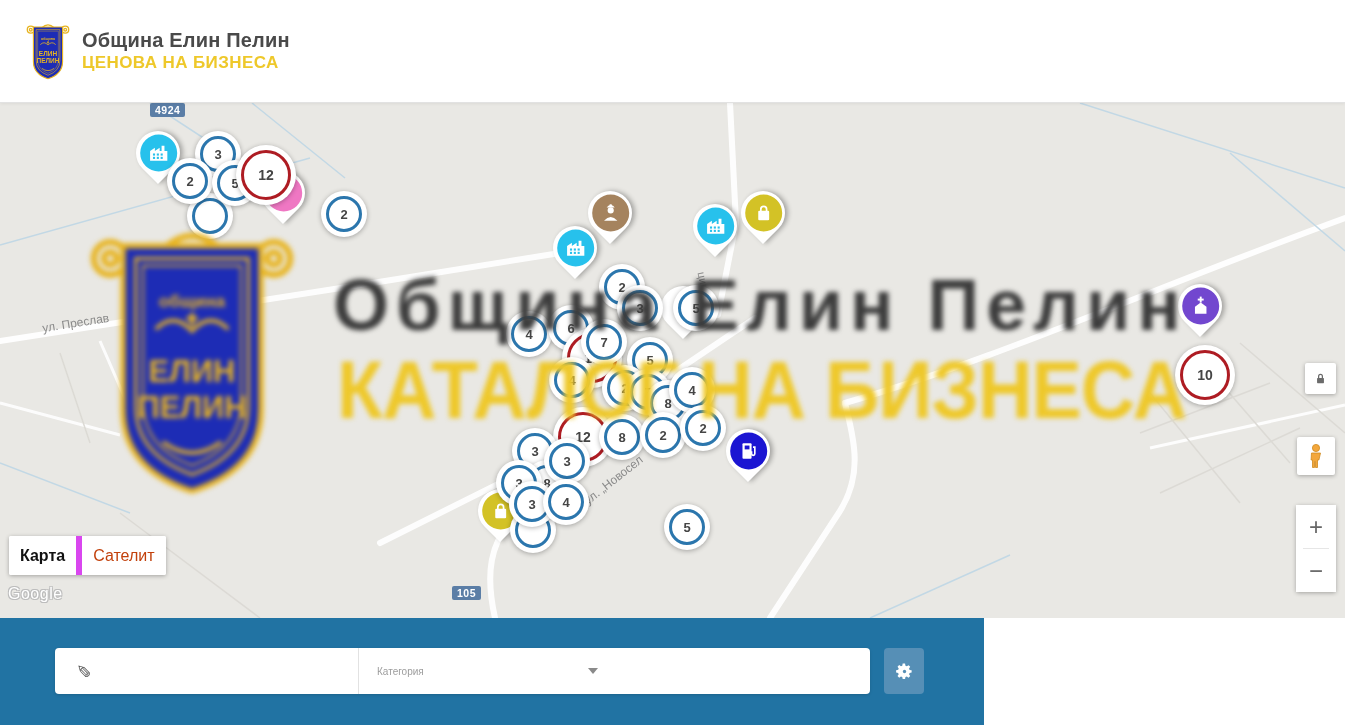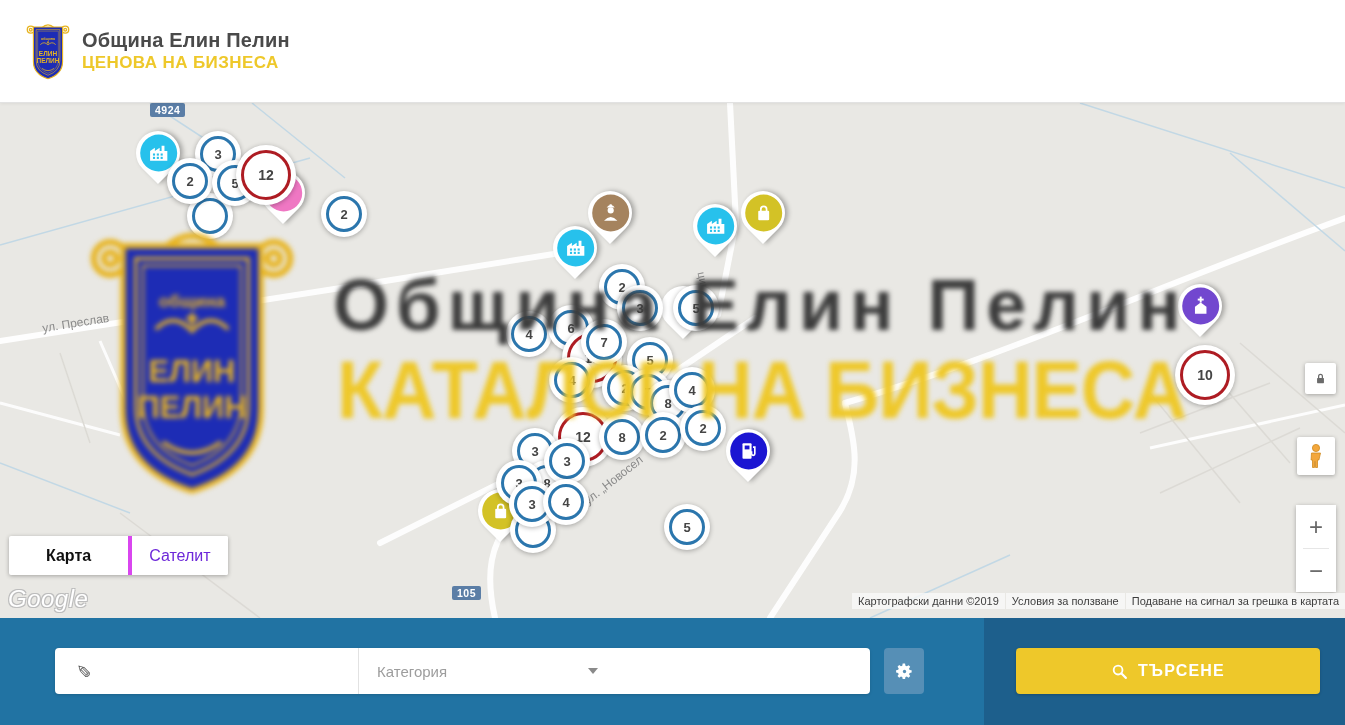--- a/index.html
+++ b/index.html
@@ -48,27 +48,27 @@
   .wm-emblem{position:absolute;left:83px;top:110px;filter:blur(2.6px);}
   .wm-title{position:absolute;left:333px;top:166px;font-size:72px;font-weight:700;color:#3c3c3c;
     letter-spacing:7px;line-height:1;filter:blur(2.8px);white-space:nowrap;}
   .wm-subtitle{position:absolute;left:337px;top:247px;font-size:77px;font-weight:700;
     color:var(--accent-yellow,#f2c51b);letter-spacing:-1px;line-height:1;filter:blur(2.6px);
     transform:scale(.98,1.05);transform-origin:left top;white-space:nowrap;}
 
   
   .maptype{position:absolute;left:9px;top:433px;display:flex;background:#fff;border-radius:2px;
     box-shadow:0 1px 4px rgba(0,0,0,.3);z-index:8;overflow:hidden;}
-  .maptype button{border:0;background:#fff;height:39px;padding:0 17px;font-size:16px;cursor:pointer;
-    font-family:"Liberation Sans",sans-serif;margin-left:20px;}
+  .maptype button{border:0;background:#fff;height:39px;padding:0 11px;font-size:16px;cursor:pointer;
+    font-family:"Liberation Sans",sans-serif;}
   .maptype .active{font-weight:700;color:#111;}
-  .maptype .inactive{color:#6d28d9;border-left:4px solid #d946ef;}
-  .google-logo{position:absolute;left:8px;top:482px;z-index:8;color:#fff;font-size:24px;
+  .maptype .inactive{color:#c2410c;border-left:6px solid #d946ef;}
+  .google-logo{position:absolute;left:8px;top:482px;z-index:8;color:#fff;font-size:16px;
     letter-spacing:.5px;cursor:pointer;
-    text-shadow:-1px -1px 0 #bdbdbd,1px -1px 0 #bdbdbd,-1px 1px 0 #bdbdbd,1px 1px 0 #bdbdbd;font-style:italic;}
+    text-shadow:-1px -1px 0 #bdbdbd,1px -1px 0 #bdbdbd,-1px 1px 0 #bdbdbd,1px 1px 0 #bdbdbd;}
   .attribution{position:absolute;right:0;top:490px;z-index:9;display:flex;gap:1px;font-size:11px;color:#3d3d3d;}
   .attribution span{background:rgba(250,250,250,.78);padding:2px 6px;white-space:nowrap;}
   .attribution .link{cursor:pointer;}
   .ctrl{position:absolute;background:#fff;box-shadow:0 1px 4px rgba(0,0,0,.3);border-radius:2px;z-index:8;
     display:flex;align-items:center;justify-content:center;cursor:pointer;}
   .ctrl-lock{left:1305px;top:260px;width:31px;height:31px;}
   .ctrl-pegman{left:1297px;top:334px;width:38px;height:38px;}
   .zoomctrl{position:absolute;left:1296px;top:402px;width:40px;background:#fff;border-radius:2px;
     box-shadow:0 1px 4px rgba(0,0,0,.3);z-index:8;}
   .zoomctrl button{display:block;width:40px;height:43px;border:0;background:#fff;font-size:24px;
@@ -82,21 +82,21 @@
   .search-group{position:absolute;left:55px;top:30px;height:46px;width:815px;background:#fff;
     border-radius:4px;display:flex;box-shadow:0 1px 3px rgba(0,0,0,.15);}
   .field{display:flex;align-items:center;box-sizing:border-box;height:46px;}
   .field-keyword{width:303px;padding:0 12px 0 20px;}
   .field-keyword input{border:0;outline:none;flex:1;font-size:15px;color:#555;margin-left:12px;
     font-family:"Liberation Sans",sans-serif;}
   .field-keyword input::placeholder{color:#9d9d9d;}
   .field-select{border-left:1px solid #e2e2e2;padding:0 14px 0 18px;cursor:pointer;}
   .field-cat{width:254px;}
   .field-loc{width:258px;}
-  .field-select .sel-text{flex:1;font-size:15px;color:#9d9d9d;}
+  .field-select .sel-text{flex:1;font-size:10px;color:#9d9d9d;}
   .chevron{width:0;height:0;border-left:5px solid transparent;border-right:5px solid transparent;
     border-top:6px solid #8a8a8a;}
   .pencil-icon{color:#555;font-size:18px;transform:rotate(90deg) scaleX(-1);}
   .gear-btn{position:absolute;left:884px;top:30px;width:40px;height:46px;border:0;border-radius:4px;
     background:#568fb6;color:#fff;font-size:20px;cursor:pointer;display:flex;align-items:center;
     justify-content:center;}
   .search-btn{position:absolute;left:32px;top:30px;width:304px;height:46px;border:0;border-radius:4px;
     background:var(--accent-yellow,#eec82a);color:#fff;font-size:16px;font-weight:700;
     letter-spacing:1.2px;cursor:pointer;display:flex;align-items:center;justify-content:center;gap:10px;
     font-family:"Liberation Sans",sans-serif;box-shadow:0 1px 3px rgba(0,0,0,.2);}
@@ -467,25 +467,20 @@
     <div class="wm-subtitle">КАТАЛОГ НА БИЗНЕСА</div>
   </div>
 
   <div class="maptype">
     <button class="active">Карта</button>
     <button class="inactive">Сателит</button>
   </div>
 
   <div class="google-logo">Google</div>
 
-  <div class="attribution">
-    <span>Картографски данни ©2019</span>
-    <span class="link">Условия за ползване</span>
-    <span class="link">Подаване на сигнал за грешка в картата</span>
-  </div>
 
   <div class="ctrl ctrl-lock">
     <svg width="15" height="15" viewBox="0 0 24 24">
       <rect x="6.5" y="11" width="11" height="8.5" rx="1" fill="#6b6b6b"></rect>
       <path d="M9 11 V8.5 a3 3 0 0 1 6 0 V11" fill="none" stroke="#6b6b6b" stroke-width="2"></path>
     </svg>
   </div>
 
   <div class="ctrl ctrl-pegman">
     <svg width="24" height="26" viewBox="0 0 24 26">
@@ -512,22 +507,13 @@
         <span class="chevron"></span>
       </div>
     </div>
     <button class="gear-btn">
       <svg width="19" height="19" viewBox="0 0 24 24">
         <path fill="#fff" d="M12 8.2a3.8 3.8 0 1 0 0 7.6 3.8 3.8 0 0 0 0-7.6zm9 5.3v-3l-2.6-.5a6.8 6.8 0 0 0-.7-1.7l1.5-2.2-2.1-2.1-2.2 1.5c-.5-.3-1.1-.5-1.7-.7L12.7 2h-3l-.5 2.6c-.6.2-1.2.4-1.7.7L5.3 3.8 3.2 5.9l1.5 2.2c-.3.5-.5 1.1-.7 1.7L1.4 10.3v3l2.6.5c.2.6.4 1.2.7 1.7l-1.5 2.2 2.1 2.1 2.2-1.5c.5.3 1.1.5 1.7.7l.5 2.6h3l.5-2.6c.6-.2 1.2-.4 1.7-.7l2.2 1.5 2.1-2.1-1.5-2.2c.3-.5.5-1.1.7-1.7l2.6-.5z"></path>
         <circle cx="12" cy="12" r="2.1" fill="#568fb6"></circle>
       </svg>
     </button>
   </div>
-  <div class="search-right">
-    <button class="search-btn">
-      <svg width="17" height="17" viewBox="0 0 24 24">
-        <circle cx="10" cy="10" r="6.2" fill="none" stroke="#fff" stroke-width="2.6"></circle>
-        <line x1="14.8" y1="14.8" x2="21" y2="21" stroke="#fff" stroke-width="3" stroke-linecap="round"></line>
-      </svg>
-      <span>ТЪРСЕНЕ</span>
-    </button>
-  </div>
 </div>
 
 </body></html>

